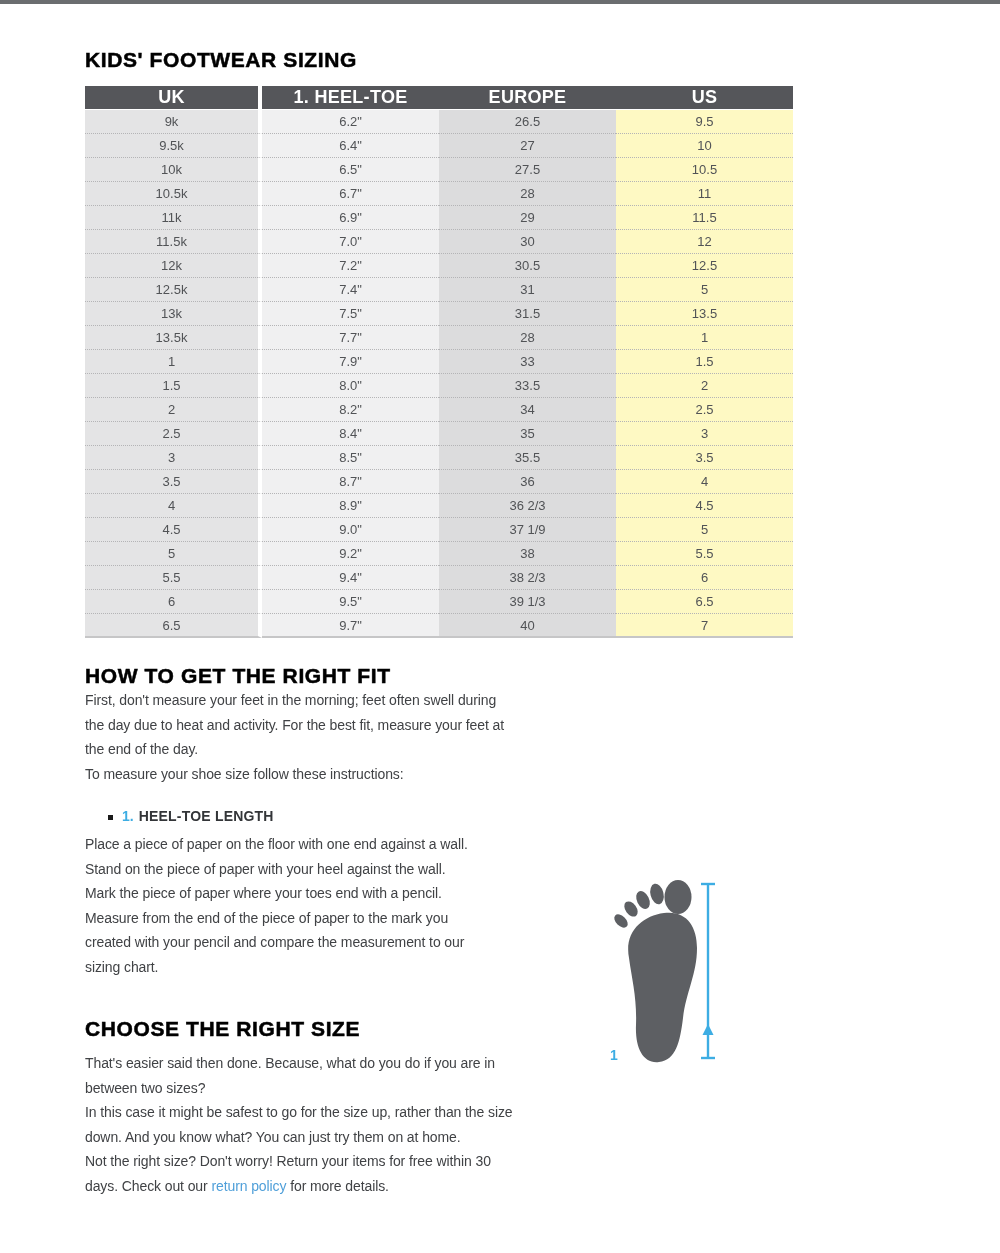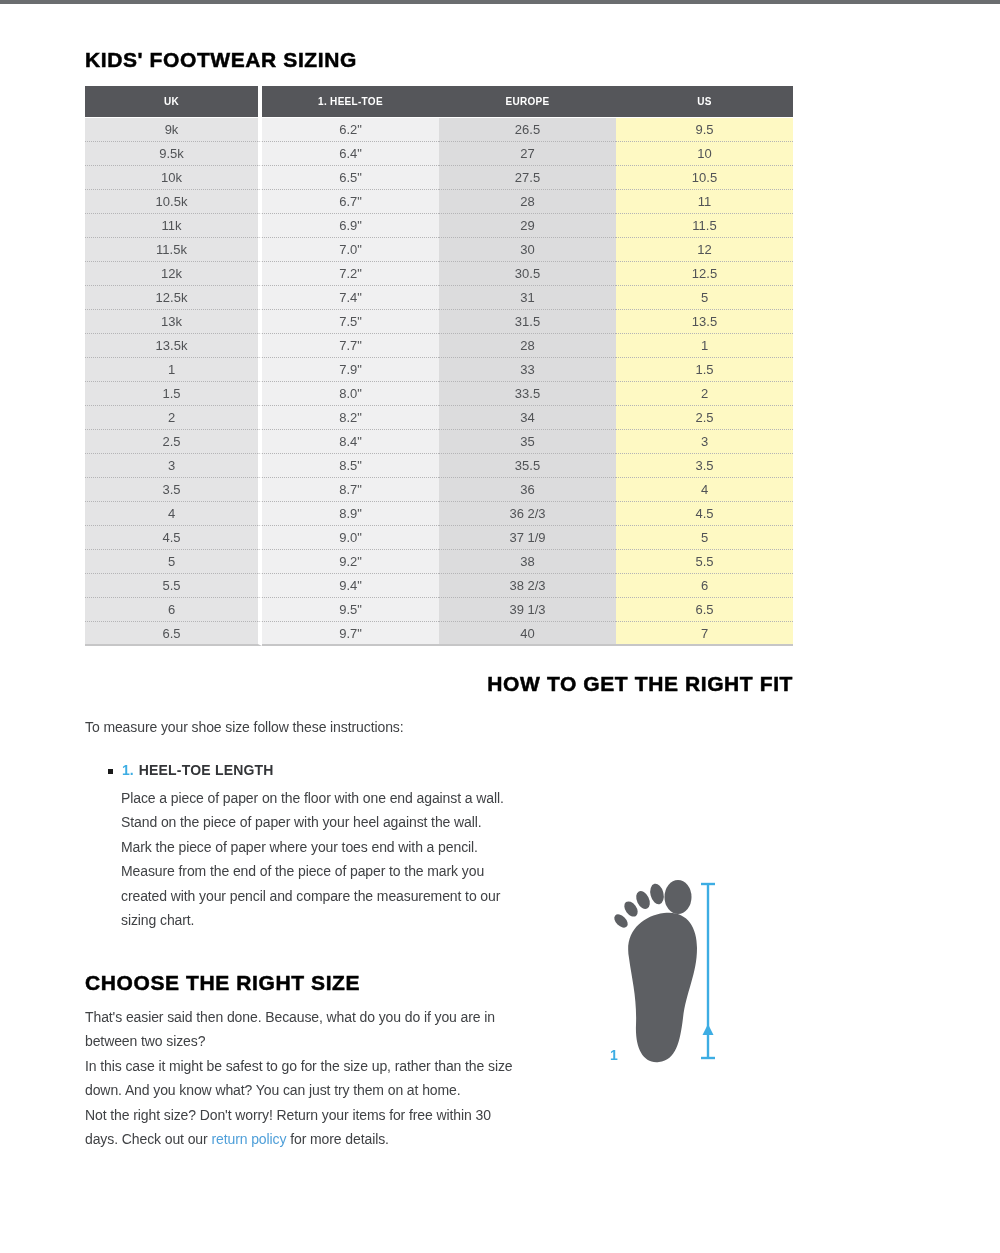--- a/index.html
+++ b/index.html
@@ -23,42 +23,42 @@
   }
   h1, h2 {
     font-size: 21px;
     font-weight: bold;
     color: #000;
     letter-spacing: 0.6px;
     -webkit-text-stroke: 0.5px #000;
     text-transform: uppercase;
   }
   h1 { margin-top: 44px; margin-bottom: 14px; }
-  h2.fit-title { margin-top: 26px; margin-bottom: 19px; text-align: right; }
+  h2.fit-title { margin-top: 26px; margin-bottom: 0; }
   h2.choose-title { margin-top: 38px; margin-bottom: 10px; }
 
   table.sizing {
     border-collapse: separate;
     border-spacing: 0;
     table-layout: fixed;
     width: 708px;
   }
   table.sizing th, table.sizing td {
     box-sizing: border-box;
     width: 177px;
     text-align: center;
     vertical-align: middle;
   }
   table.sizing th {
     background: #55565a;
     color: #fff;
-    font-size: 10px;
+    font-size: 18px;
     font-weight: bold;
     letter-spacing: 0.3px;
-    height: 32px;
+    height: 24px;
     border-bottom: 1px solid #fff;
   }
   table.sizing th:first-child, table.sizing td:first-child {
     border-right: 4px solid #fff;
   }
   table.sizing td {
     height: 24px;
     font-size: 13px;
     color: #515356;
     border-bottom: 1px dotted #b4b4b6;
@@ -99,21 +99,20 @@
     font-size: 14px;
     margin-right: 5px;
   }
   .step-label {
     color: #333538;
     font-weight: bold;
     font-size: 14px;
     letter-spacing: 0.2px;
   }
   .step-body {
-    margin-left: 36px;
     margin-top: 3px;
     width: 520px;
   }
   a.link {
     color: #4f9fd9;
     text-decoration: none;
     cursor: pointer;
     text-align: right;
   }
   .figure {
@@ -278,20 +277,23 @@
           <tr>
             <td class="col0">6.5</td>
             <td class="col1">9.7"</td>
             <td class="col2">40</td>
             <td class="col3">7</td>
           </tr>
         </tbody>
     </table>
 
     <h2 class="fit-title">HOW TO GET THE RIGHT FIT</h2>
+    <p class="body-text">First, don't measure your feet in the morning; feet often swell during
+the day due to heat and activity. For the best fit, measure your feet at
+the end of the day.</p>
     <p class="body-text">To measure your shoe size follow these instructions:</p>
 
     <div class="step">
       <div class="step-head">
         <span class="bullet"></span>
         <span class="step-num">1.</span>
         <span class="step-label">HEEL-TOE LENGTH</span>
       </div>
       <p class="body-text step-body">Place a piece of paper on the floor with one end against a wall.
 Stand on the piece of paper with your heel against the wall.

